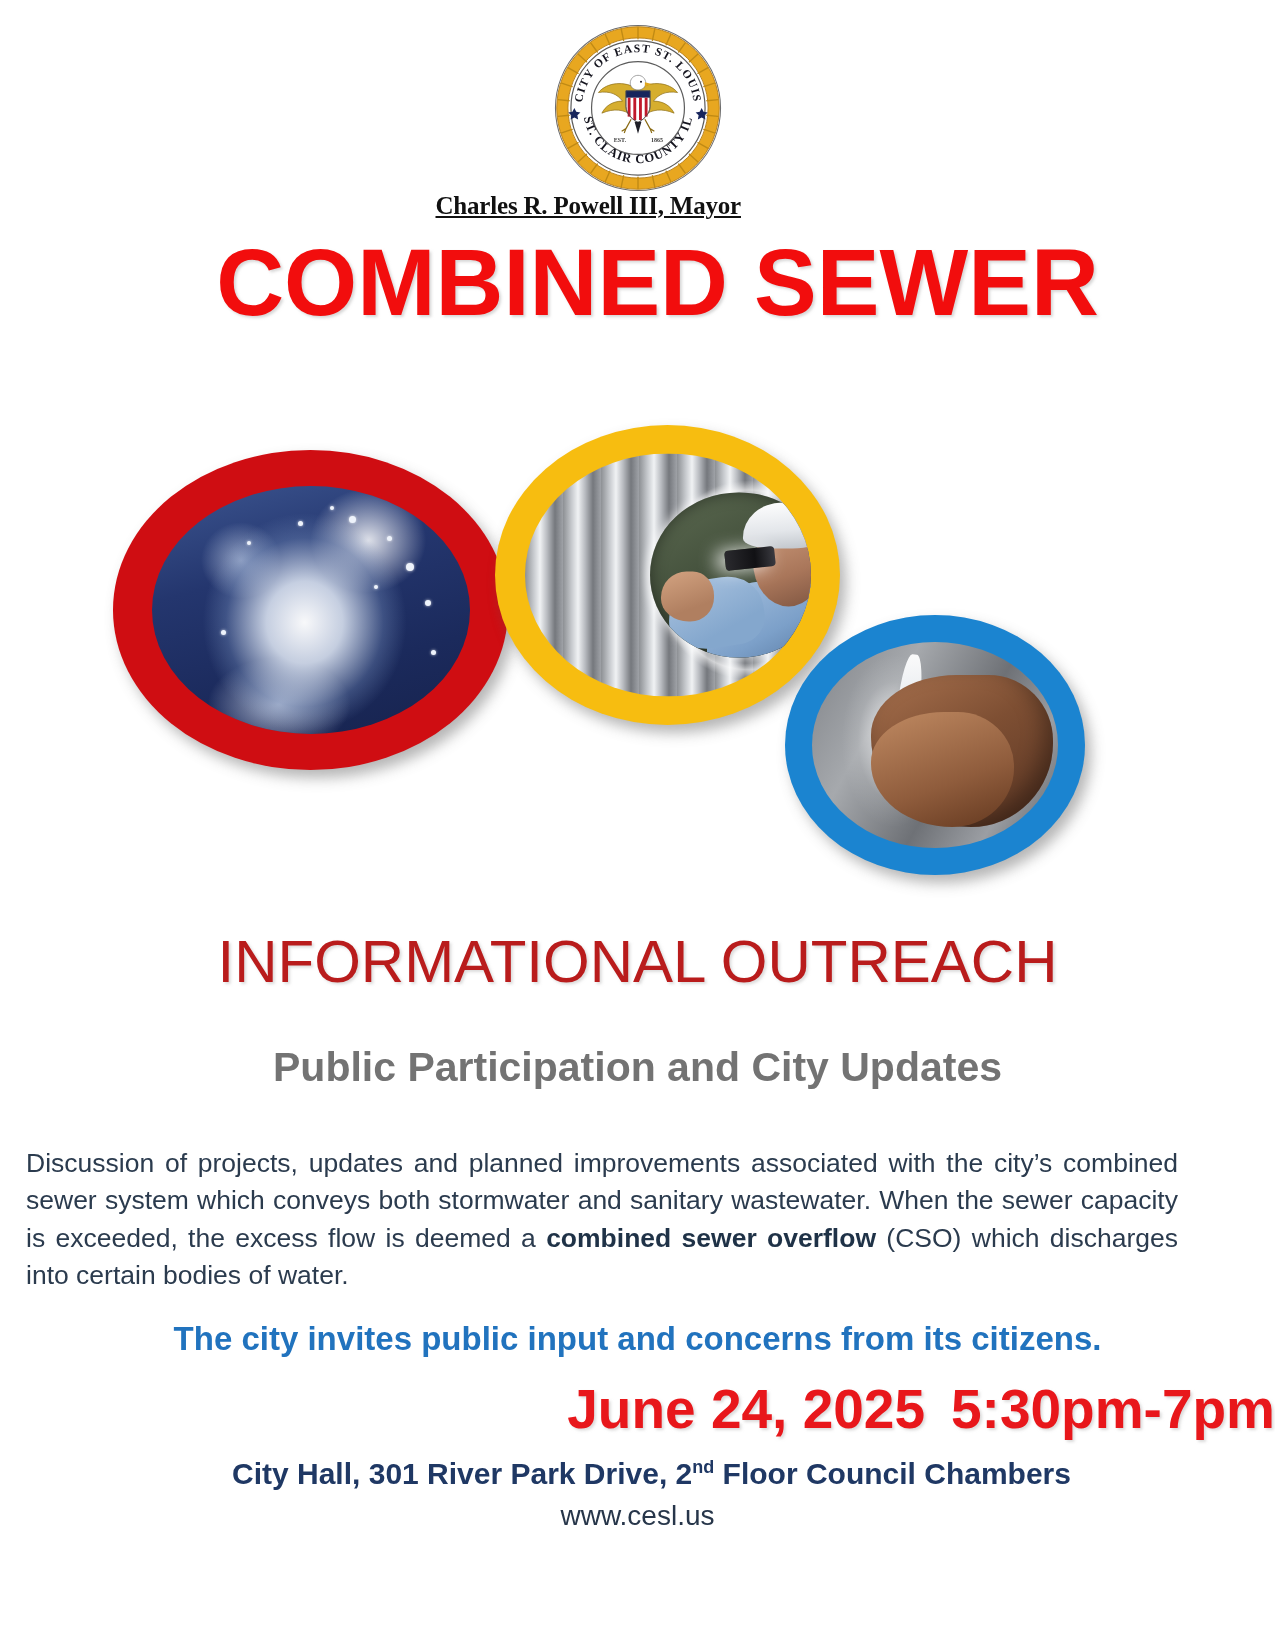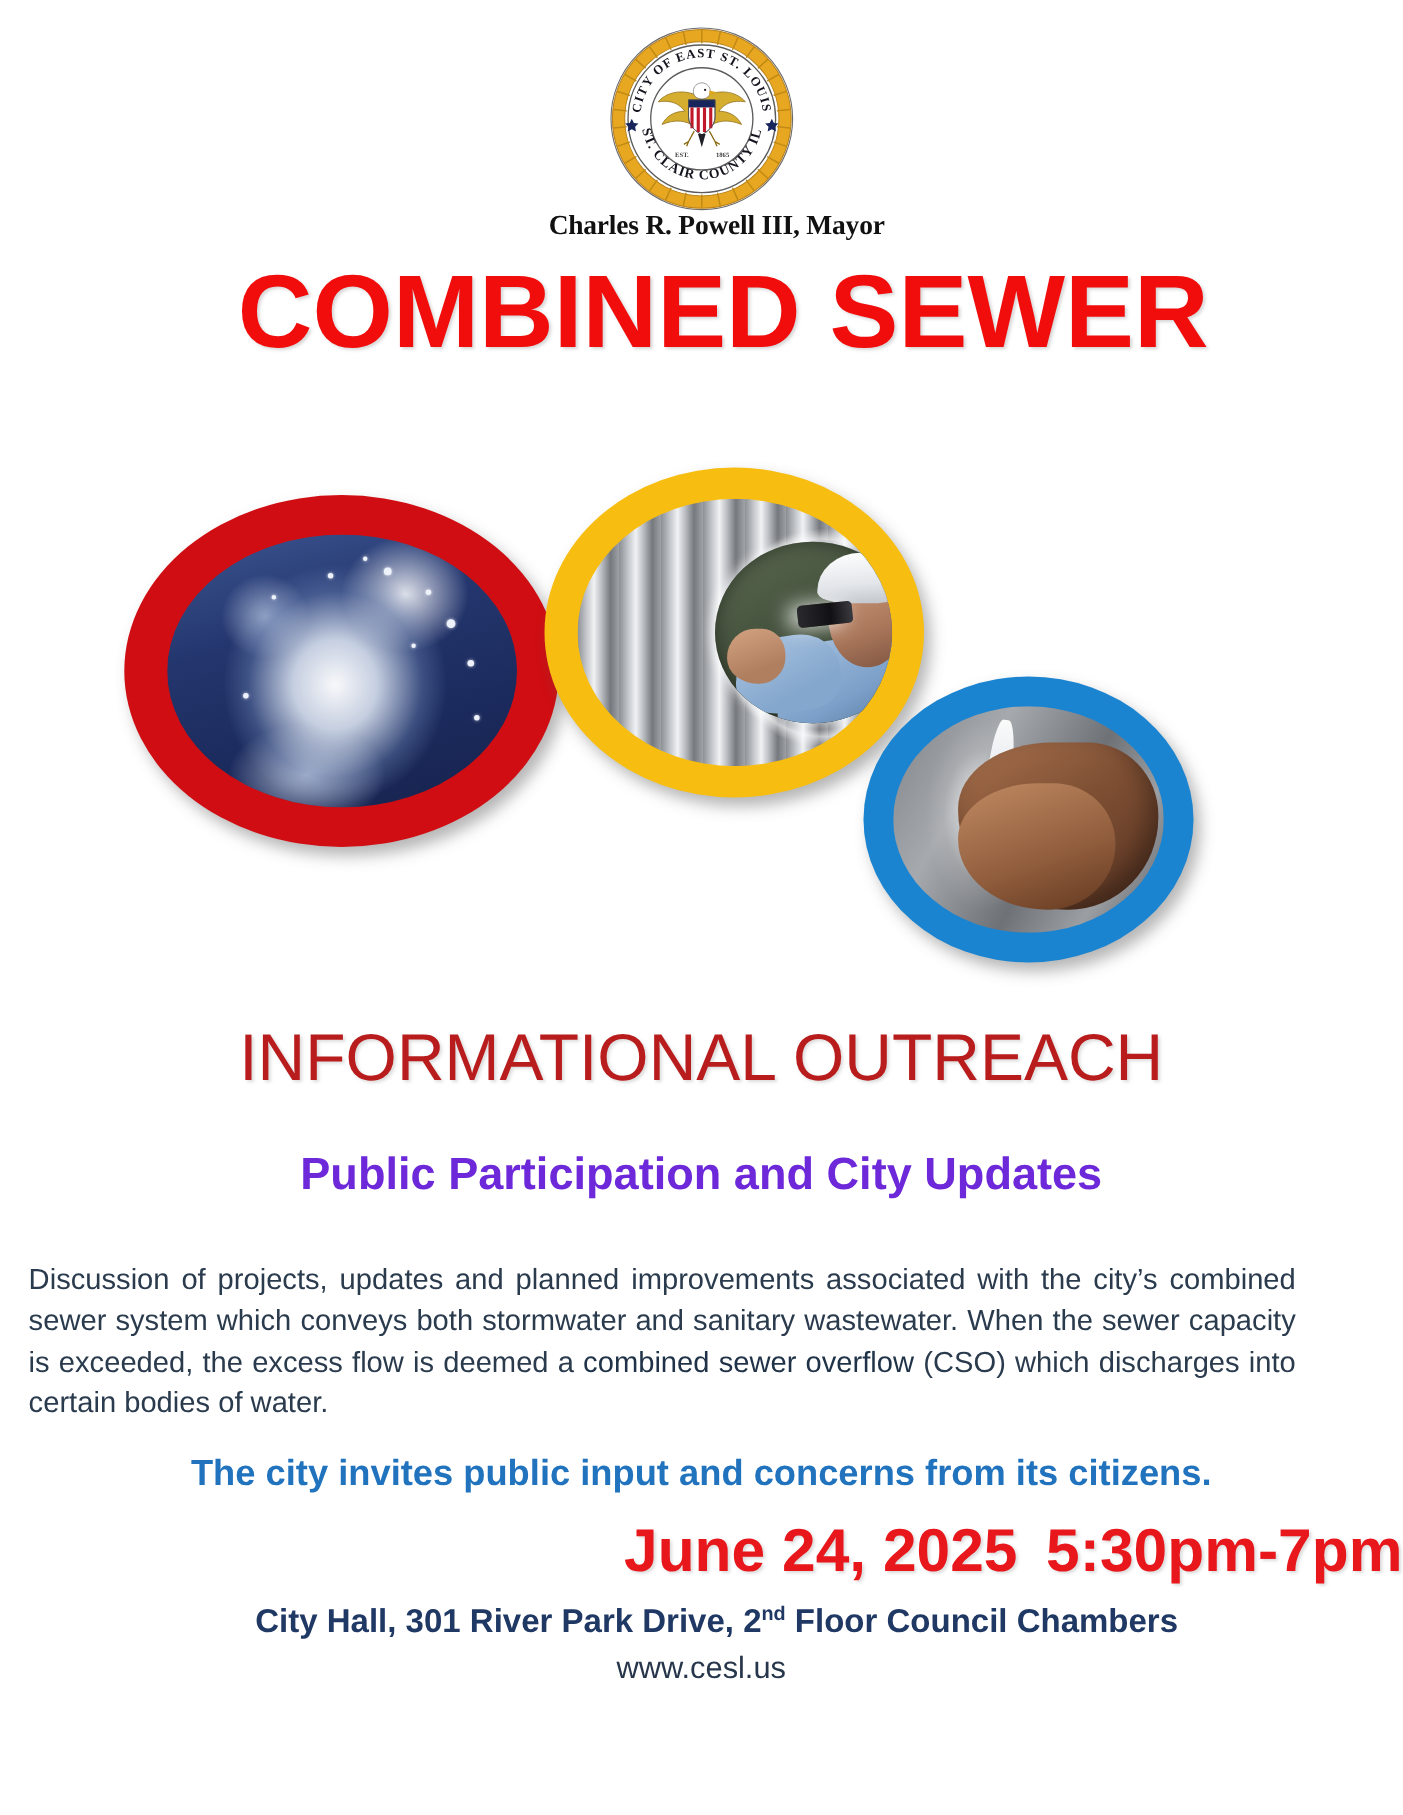--- a/index.html
+++ b/index.html
@@ -37,21 +37,21 @@
     left: 0; right: 0;
     display: flex;
     justify-content: center;
     gap: 0;
     font-family: "Liberation Serif", serif;
     font-weight: bold;
     font-size: 25px;
     color: #111111;
     letter-spacing: -0.2px;
   }
-  .officials .mayor { width: 460px; text-align: center; padding-left: 28px; box-sizing: border-box;}
+  .officials .mayor { width: 460px; text-align: left; padding-left: 28px; box-sizing: border-box; text-decoration: underline;}
   .officials .manager { width: 460px; text-align: right; padding-right: 28px; box-sizing: border-box;}
 
   
   .main-title {
     position: absolute;
     top: 236px;
     left: 0; right: 0;
     text-align: center;
     color: #f20d0d;
     font-size: 94px;
@@ -194,39 +194,39 @@
     text-shadow: 2px 2px 3px rgba(185,185,185,0.5);
     white-space: nowrap;
   }
 
   
   .subtitle {
     position: absolute;
     top: 1044px;
     left: 0; right: 0;
     text-align: center;
-    color: #6d28d9;
+    color: #737373;
     font-size: 41px;
     font-weight: bold;
     white-space: nowrap;
   }
 
   
   .body-copy {
     position: absolute;
     top: 1118px;
     left: 26px;
     width: 1152px;
     color: #2b3b4e;
     font-size: 26.5px;
     line-height: 1.42;
     text-align: justify;
     text-justify: inter-word;
   }
-  .body-copy b { font-weight: normal; color:#1f3247;margin-top:40px; }
+  .body-copy b { font-weight: bold; color:#1f3247;margin-top:40px; }
 
   
   .invite {
     position: absolute;
     top: 1320px;
     left: 0; right: 0;
     text-align: center;
     color: #2173be;
     font-size: 33px;
     font-weight: bold;

